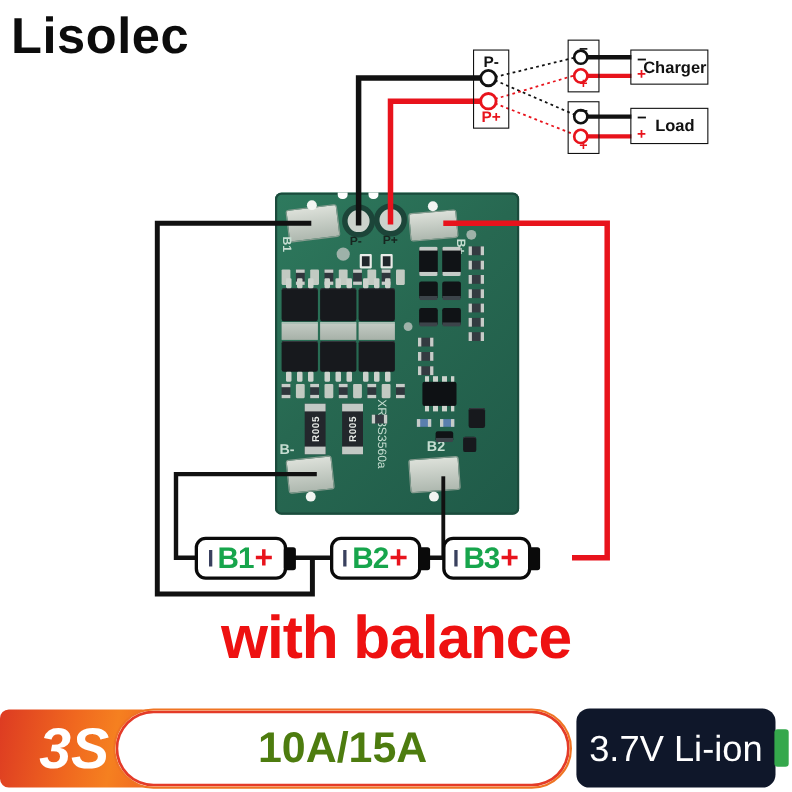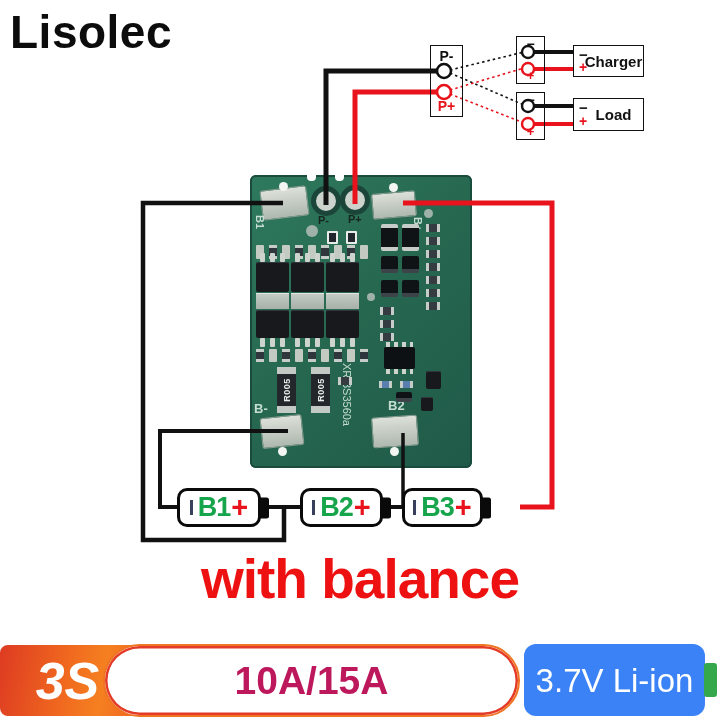--- a/index.html
+++ b/index.html
@@ -64,22 +64,22 @@
   .caption{left:160px;top:547px;width:400px;text-align:center;font-size:55px;font-weight:bold;
            color:#ee1111;z-index:3;letter-spacing:-1px;}
   
   .badge-3s{left:0;top:645px;width:163px;height:71px;z-index:3;border-radius:8px 34px 34px 8px;
             background:linear-gradient(100deg,#dd3b22 0%,#f0681f 40%,#f58020 62%,#ee5522 100%);
             display:flex;align-items:center;justify-content:center;}
   .badge-3s span{color:#fff;font-size:52px;font-weight:bold;font-style:italic;padding-right:28px;line-height:1;}
   .pill{left:103px;top:644px;width:417px;height:73px;z-index:4;background:#fff;border-radius:37px;
         border:2.5px solid #ef7423;box-shadow:inset 0 0 0 2.5px #e43b28;
         display:flex;align-items:center;justify-content:center;box-sizing:border-box;}
-  .pill span{color:#be185d;font-size:39px;font-weight:bold;line-height:1;}
-  .green-badge{left:524px;top:644px;width:181px;height:72px;z-index:3;background:#3b82f6;border-radius:12px;
+  .pill span{color:#4d7c0f;font-size:39px;font-weight:bold;line-height:1;}
+  .green-badge{left:524px;top:644px;width:181px;height:72px;z-index:3;background:#0f172a;border-radius:12px;
                display:flex;align-items:center;justify-content:center;}
   .green-badge .lbl{color:#fff;font-size:33px;line-height:1;}
   .green-nub{position:absolute;right:-12px;top:19px;width:13px;height:34px;background:#35a84c;border-radius:3px;}
 </style>
 </head>
 <body>
 
 <div class="abs brand">Lisolec</div>
 
 <svg class="abs wires" width="720" height="720" viewBox="0 0 720 720">

